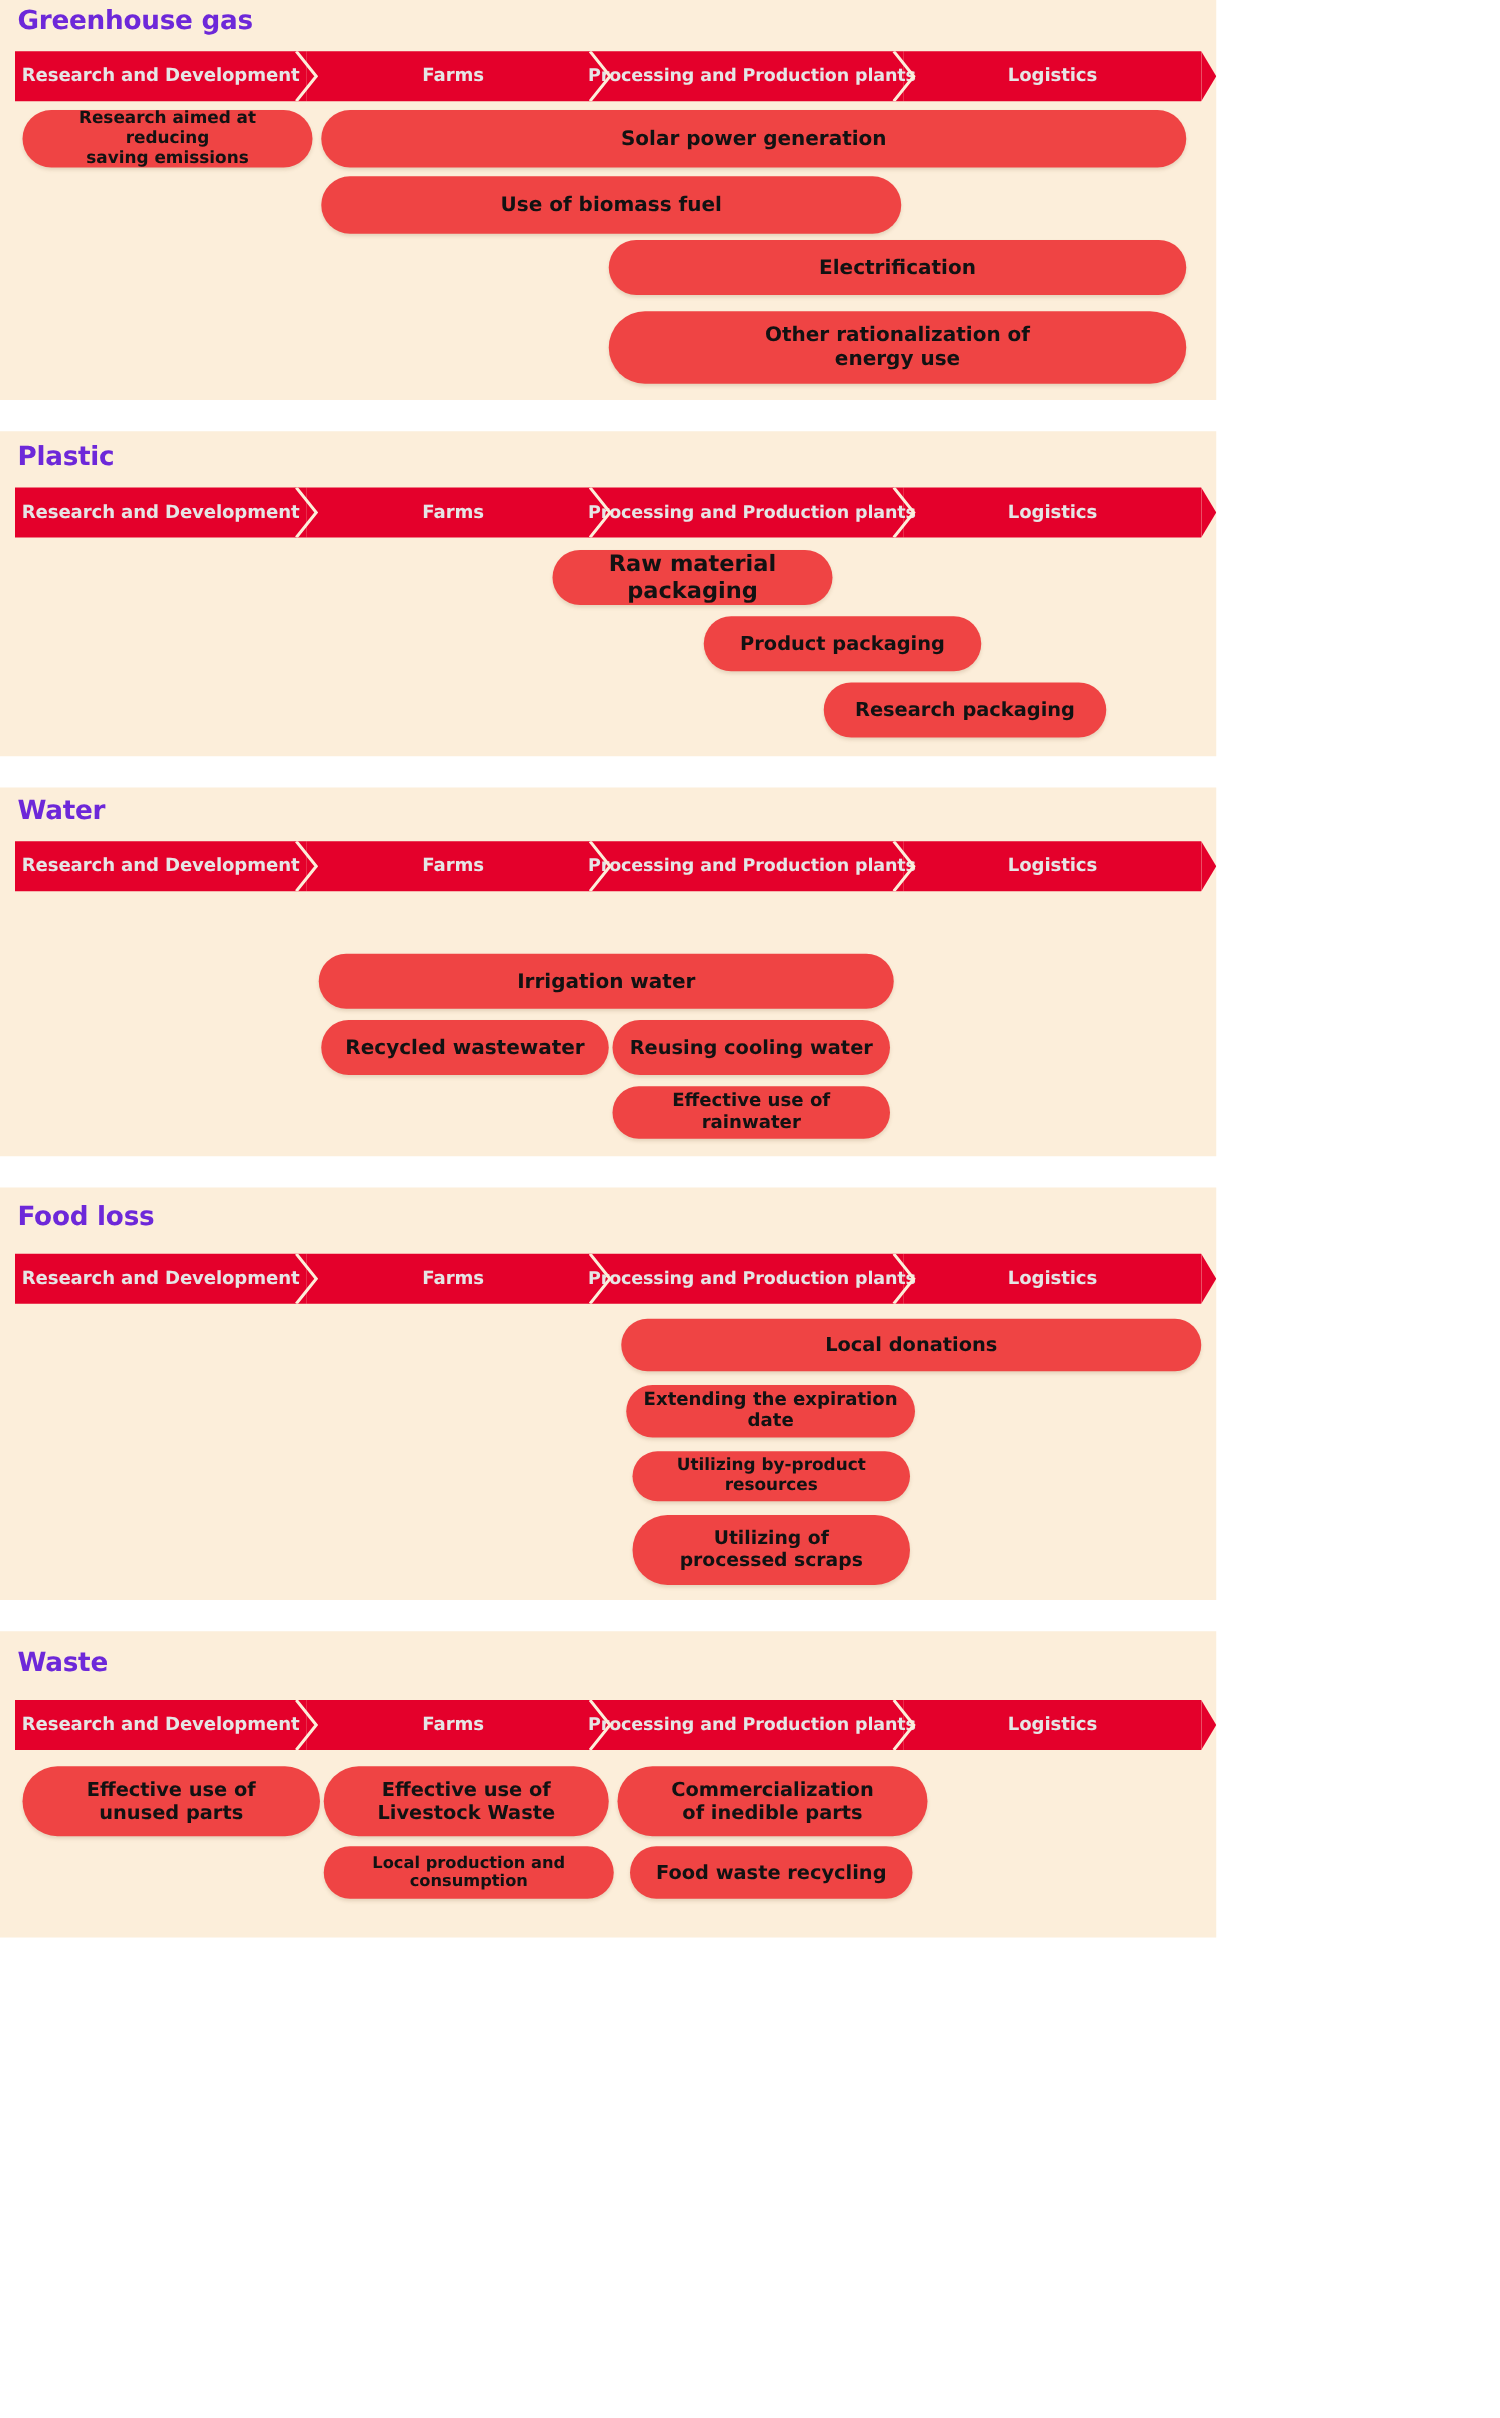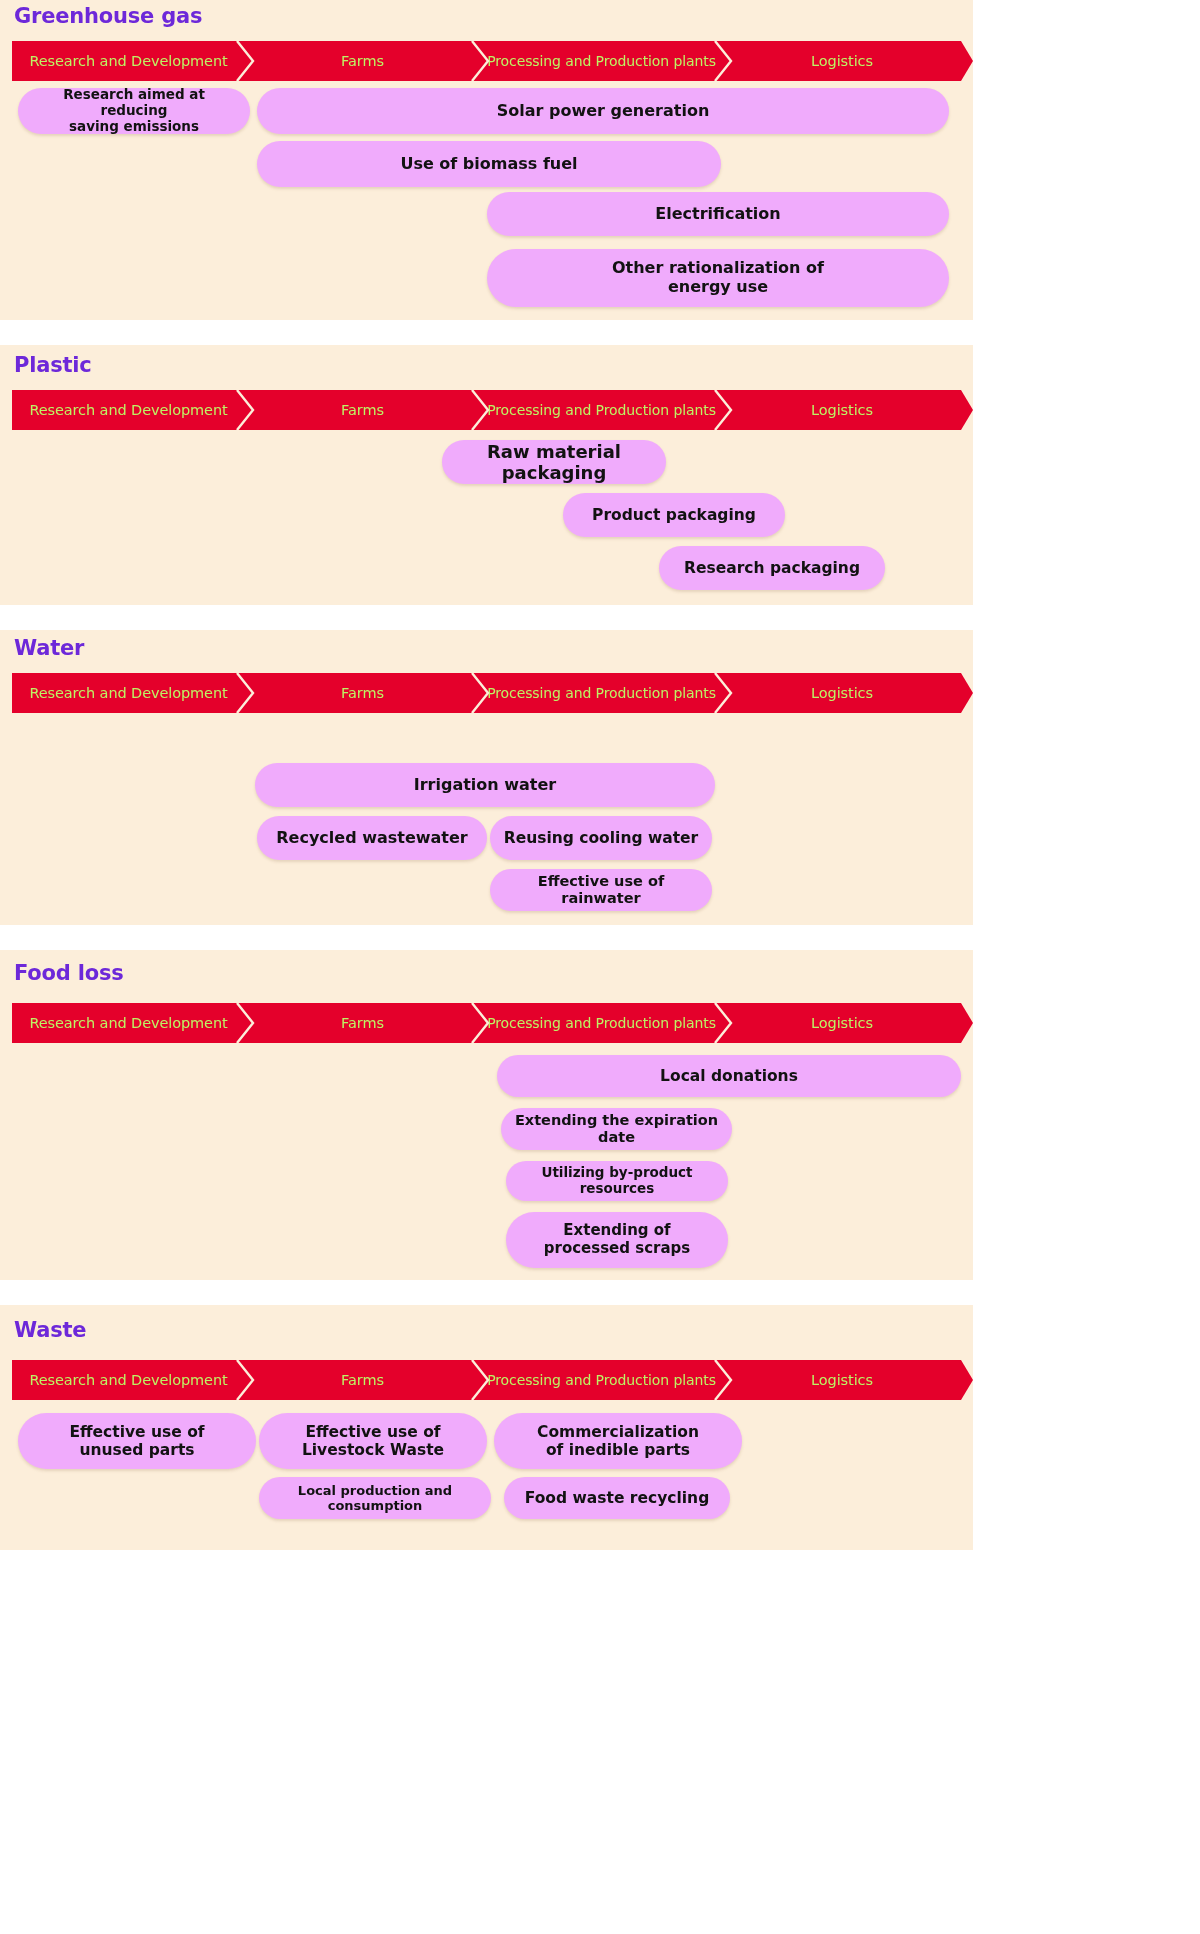--- a/index.html
+++ b/index.html
@@ -39,22 +39,22 @@
   .stage{
     position:absolute;
     top:0;
     height:40px;
     background:#e4002b;
     display:flex;
     align-items:center;
     justify-content:center;
   }
   .stage span{
-    color:#bef264;
-    font-weight:normal;
+    color:#e5e5e5;
+    font-weight:bold;
     font-size:14.5px;
     white-space:nowrap;
     letter-spacing:-0.1px;
     position:relative;
     z-index:3;
   }
   .stage.narrow span{font-size:14px;}
   
   .chev{
     position:absolute;
@@ -62,21 +62,21 @@
     width:22px;
     height:40px;
     z-index:4;
     pointer-events:none;
   }
   .chev svg{display:block;}
 
   
   .pill{
     position:absolute;
-    background:#f0abfc;
+    background:#ef4444;
     border-radius:999px;
     box-shadow:0 2px 3px rgba(150,120,80,0.22);
     display:flex;
     align-items:center;
     justify-content:center;
     text-align:center;
     color:#121212;
     font-weight:bold;
     line-height:1.18;
     box-sizing:border-box;
@@ -298,21 +298,21 @@
           <div>Extending the expiration date</div>
         </div>
       </div>
       <div class="pill" style="left: 506px; top: 211px; width: 222px; height: 40px; font-size: 13.5px;">
         <div>
           <div>Utilizing by-product resources</div>
         </div>
       </div>
       <div class="pill" style="left: 506px; top: 262px; width: 222px; height: 56px; font-size: 15px;">
         <div>
-          <div>Extending of</div>
+          <div>Utilizing of</div>
           <div>processed scraps</div>
         </div>
       </div>
     </div>
     <div class="section" style="height: 245px;">
       <div class="section-title" style="top: 15px;">Waste</div>
       <div class="flowbar" style="top: 55px;">
         <div class="stage" style="left: 0px; width: 233px;">
           <span>Research and Development</span>
         </div>

